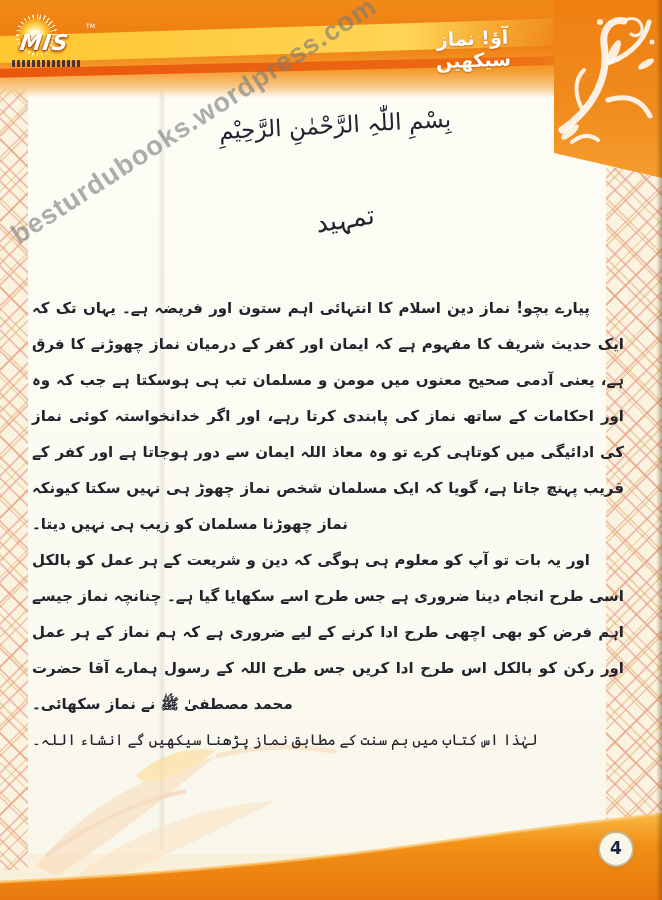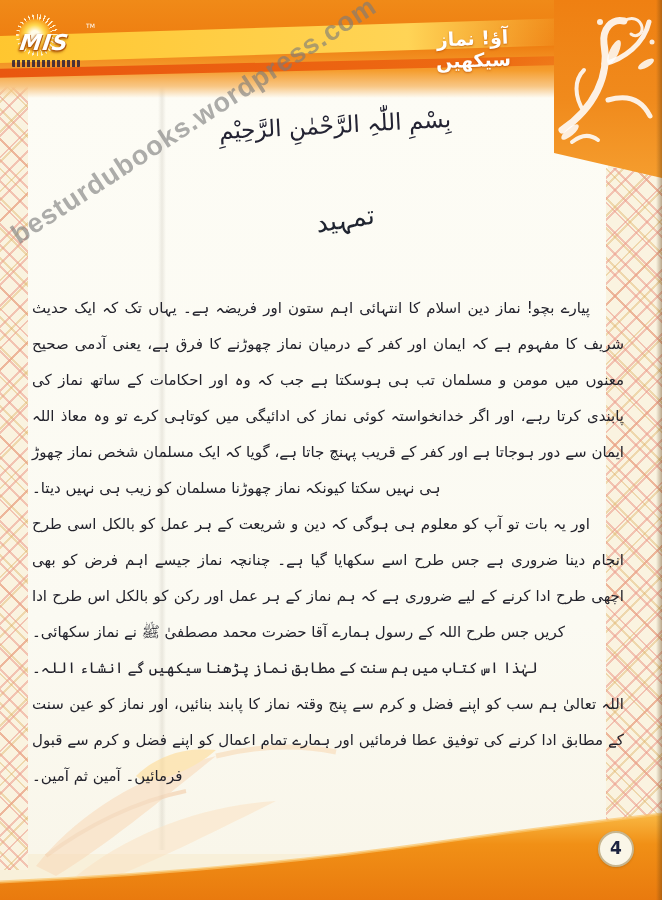--- a/index.html
+++ b/index.html
@@ -100,21 +100,21 @@
     text-align:center;font-size:26px;color:#1f2430;direction:rtl;
     transform:rotate(-9deg);
   }
   
   .content{
     position:absolute;left:32px;top:290px;width:592px;z-index:4;
     direction:rtl;text-align:justify;text-align-last:left;-moz-text-align-last:left;
     font-size:15px;line-height:36px;color:#23232c;
   }
   .content p{margin:0;}
-  .indent-sm{text-indent:34px;}
+  .indent-sm{text-indent:34px;font-weight:bold;}
   .indent-lg{text-indent:70px;font-family:Liberation Serif, serif;}
   
   .wave{position:absolute;left:0;bottom:0;z-index:3;}
   .floral{position:absolute;left:16px;top:716px;z-index:2;}
   .page-num{
     position:absolute;left:598px;top:831px;width:32px;height:32px;z-index:5;
     border-radius:50%;background:#faf6e8;border:2px solid #c7b690;
     color:#1c2340;font-weight:bold;font-size:17px;text-align:center;line-height:31px;
     box-shadow:0 1px 2px rgba(150,90,20,.35);
   }
@@ -167,21 +167,20 @@
 
 <div class="watermark">besturdubooks.wordpress.com</div>
 
 <div class="bismillah">بِسْمِ اللّٰہِ الرَّحْمٰنِ الرَّحِیْمِ</div>
 <div class="heading">تمہید</div>
 
 <div class="content">
   <p class="indent-sm">پیارے بچو! نماز دین اسلام کا انتہائی اہم ستون اور فریضہ ہے۔ یہاں تک کہ ایک حدیث شریف کا مفہوم ہے کہ ایمان اور کفر کے درمیان نماز چھوڑنے کا فرق ہے، یعنی آدمی صحیح معنوں میں مومن و مسلمان تب ہی ہوسکتا ہے جب کہ وہ اور احکامات کے ساتھ نماز کی پابندی کرتا رہے، اور اگر خدانخواستہ کوئی نماز کی ادائیگی میں کوتاہی کرے تو وہ معاذ اللہ ایمان سے دور ہوجاتا ہے اور کفر کے قریب پہنچ جاتا ہے، گویا کہ ایک مسلمان شخص نماز چھوڑ ہی نہیں سکتا کیونکہ نماز چھوڑنا مسلمان کو زیب ہی نہیں دیتا۔</p>
   <p class="indent-sm">اور یہ بات تو آپ کو معلوم ہی ہوگی کہ دین و شریعت کے ہر عمل کو بالکل اسی طرح انجام دینا ضروری ہے جس طرح اسے سکھایا گیا ہے۔ چنانچہ نماز جیسے اہم فرض کو بھی اچھی طرح ادا کرنے کے لیے ضروری ہے کہ ہم نماز کے ہر عمل اور رکن کو بالکل اس طرح ادا کریں جس طرح اللہ کے رسول ہمارے آقا حضرت محمد مصطفیٰ ﷺ نے نماز سکھائی۔</p>
   <p class="indent-lg">لہٰذا اس کتاب میں ہم سنت کے مطابق نماز پڑھنا سیکھیں گے انشاء اللہ۔</p>
-  <p>اللہ تعالیٰ ہم سب کو اپنے فضل و کرم سے پنج وقتہ نماز کا پابند بنائیں، اور نماز کو عین سنت کے مطابق ادا کرنے کی توفیق عطا فرمائیں اور ہمارے تمام اعمال کو اپنے فضل و کرم سے قبول فرمائیں۔ آمین ثم آمین۔</p>
 </div>
 
 <svg class="floral" width="340" height="170" viewBox="0 0 340 170">
   <g opacity="0.55">
     <path d="M20 150 C60 100 120 60 200 40 C150 80 90 130 40 160 Z" fill="#f9d9b8"></path>
     <path d="M60 160 C110 120 180 90 260 85 C200 115 130 150 80 168 Z" fill="#fbe3c4"></path>
     <path d="M120 60 C140 40 170 30 200 34 C180 52 150 64 128 66 Z" fill="#ffd98e"></path>
     <path d="M30 140 C70 110 120 85 170 75" stroke="#f3c9a2" stroke-width="4" fill="none"></path>
     <path d="M200 40 C240 30 280 28 320 36" stroke="#f8d7b0" stroke-width="5" fill="none"></path>
   </g>

